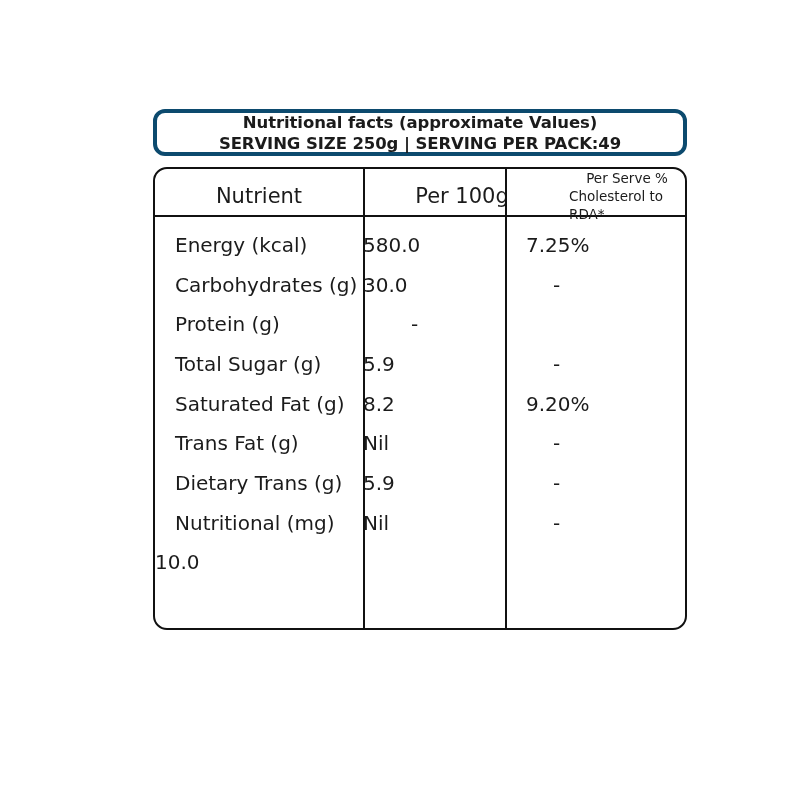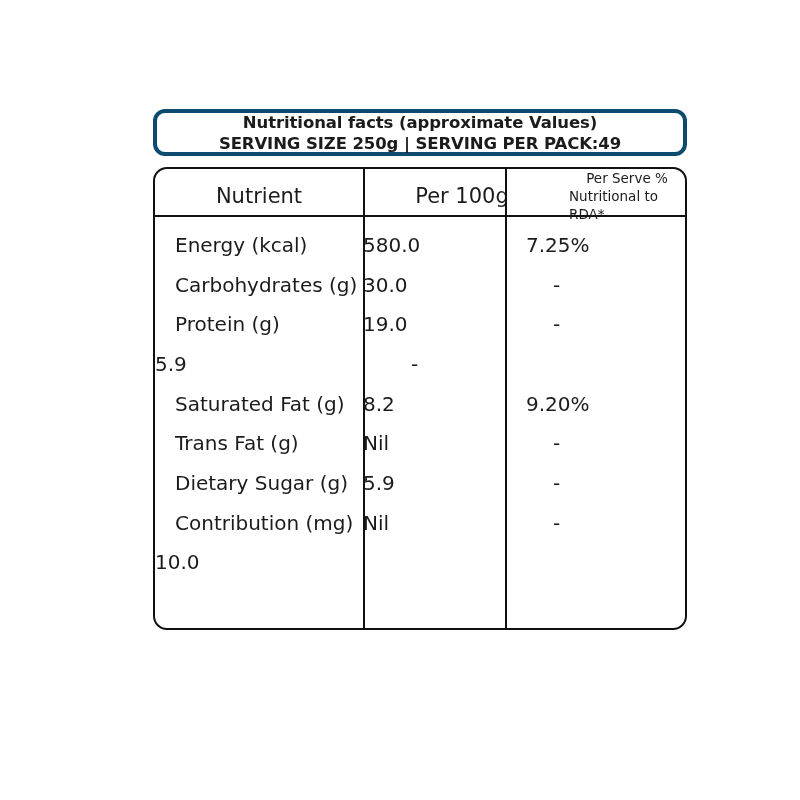--- a/index.html
+++ b/index.html
@@ -114,69 +114,69 @@
 
   <div class="table-box">
     <div class="vline vline-1"></div>
     <div class="vline vline-2"></div>
 
     <div class="header-row">
       <div class="h-cell">Nutrient</div>
       <div class="h-cell">Per 100g</div>
       <div class="h-cell h-rda">
         <span>Per Serve %</span>
-        <span>Nutritional to RDA*</span>
+        <span>Cholesterol to RDA*</span>
       </div>
     </div>
 
     <div class="table-body">
   <div class="t-row">
     <div class="t-cell c-nutrient">Energy (kcal)</div>
     <div class="t-cell c-per100">580.0</div>
     <div class="t-cell c-rda">7.25%</div>
   </div>
 
   <div class="t-row">
     <div class="t-cell c-nutrient">Carbohydrates (g)</div>
     <div class="t-cell c-per100">30.0</div>
     <div class="t-cell c-rda dash">-</div>
   </div>
 
   <div class="t-row">
     <div class="t-cell c-nutrient">Protein (g)</div>
-    <div class="t-cell c-per100">19.0</div>
     <div class="t-cell c-rda dash">-</div>
   </div>
 
   <div class="t-row">
+    <div class="t-cell c-nutrient">Total Sugar (g)</div>
     <div class="t-cell c-per100">5.9</div>
     <div class="t-cell c-rda dash">-</div>
   </div>
 
 
   <div class="t-row">
     <div class="t-cell c-nutrient">Saturated Fat (g)</div>
     <div class="t-cell c-per100">8.2</div>
     <div class="t-cell c-rda">9.20%</div>
   </div>
 
   <div class="t-row">
     <div class="t-cell c-nutrient">Trans Fat (g)</div>
     <div class="t-cell c-per100">Nil</div>
     <div class="t-cell c-rda dash">-</div>
   </div>
 
   <div class="t-row">
-    <div class="t-cell c-nutrient">Dietary Sugar (g)</div>
+    <div class="t-cell c-nutrient">Dietary Trans (g)</div>
     <div class="t-cell c-per100">5.9</div>
     <div class="t-cell c-rda dash">-</div>
   </div>
 
   <div class="t-row">
-    <div class="t-cell c-nutrient">Contribution (mg)</div>
+    <div class="t-cell c-nutrient">Nutritional (mg)</div>
     <div class="t-cell c-per100">Nil</div>
     <div class="t-cell c-rda dash">-</div>
   </div>
 
   <div class="t-row">
     <div class="t-cell c-per100">10.0</div>
   </div>
 </div>
   </div>
 

